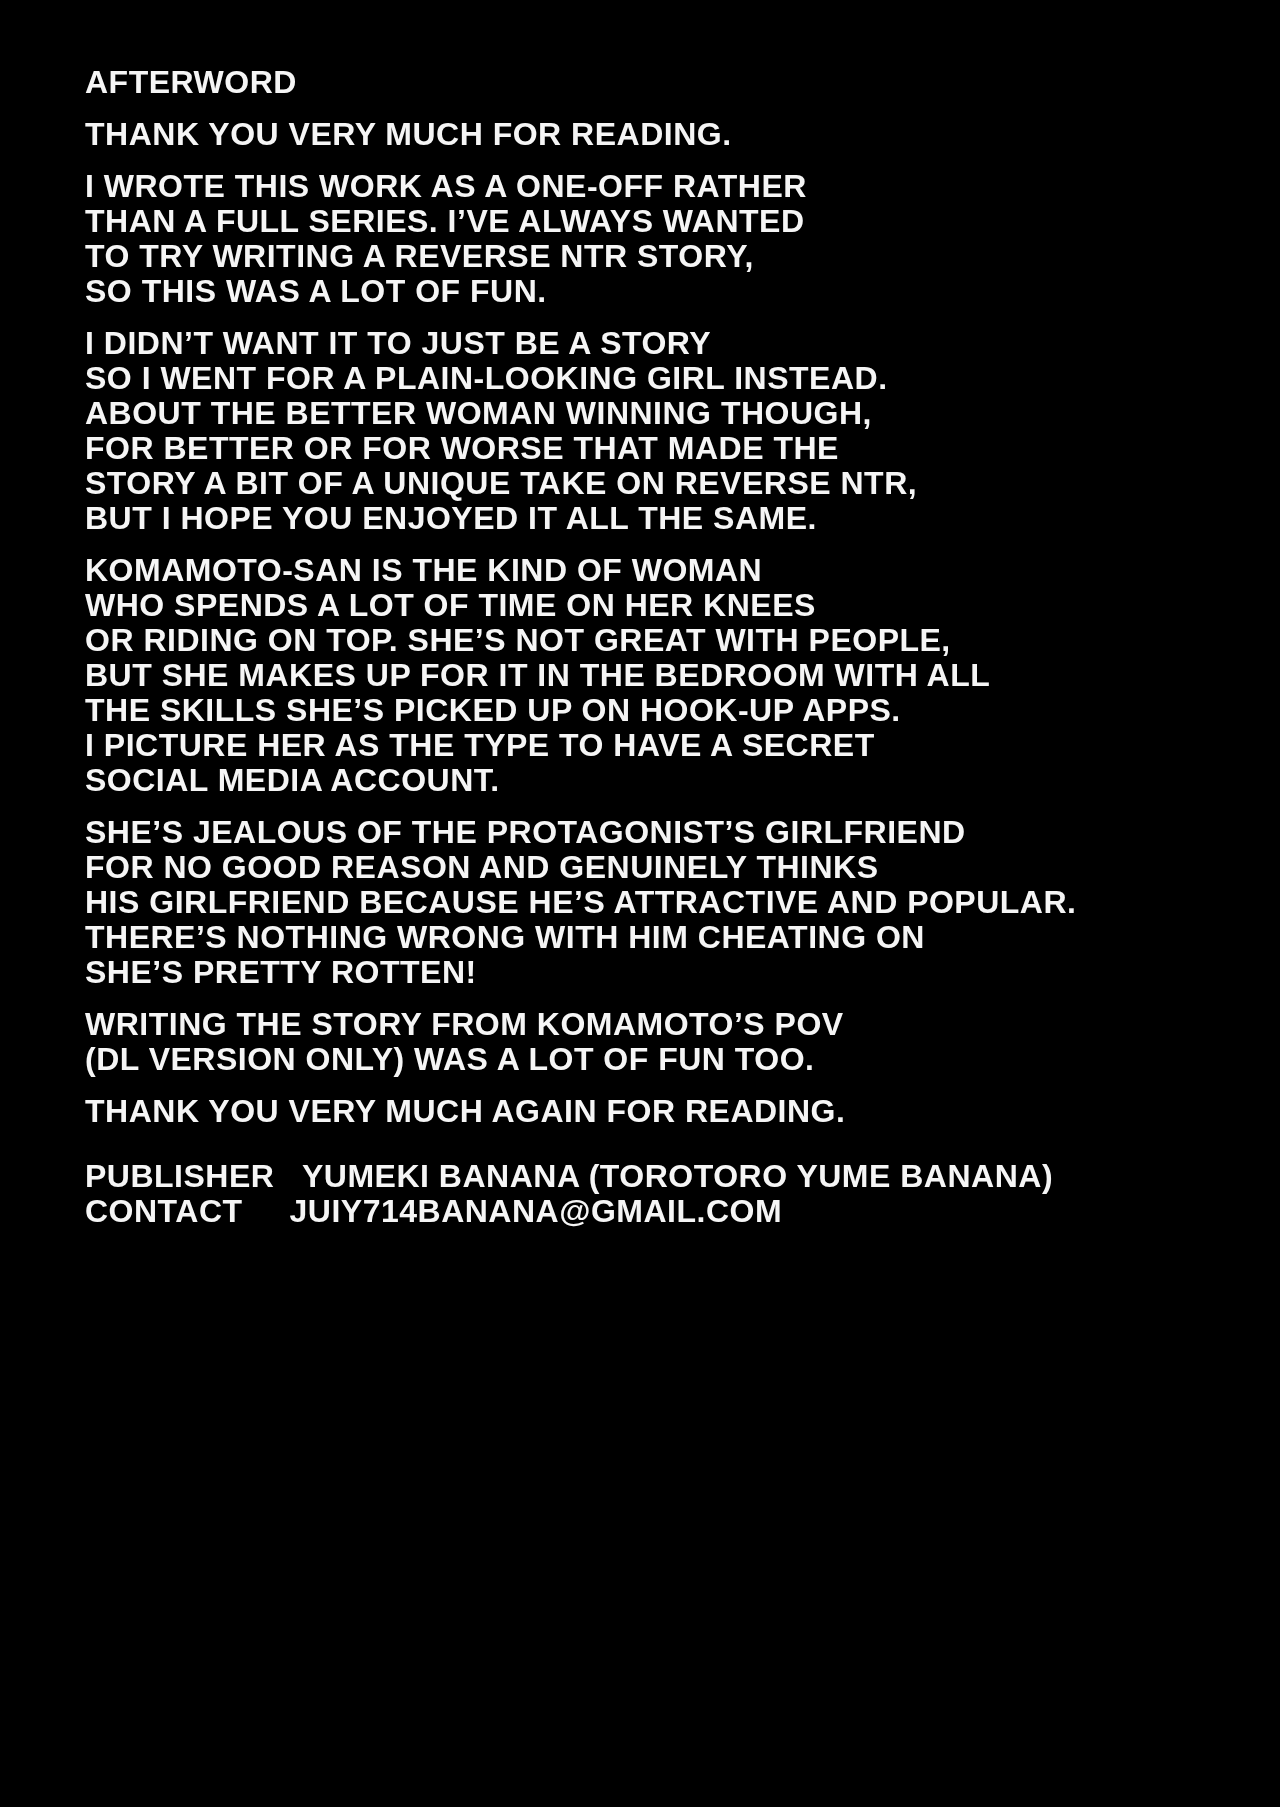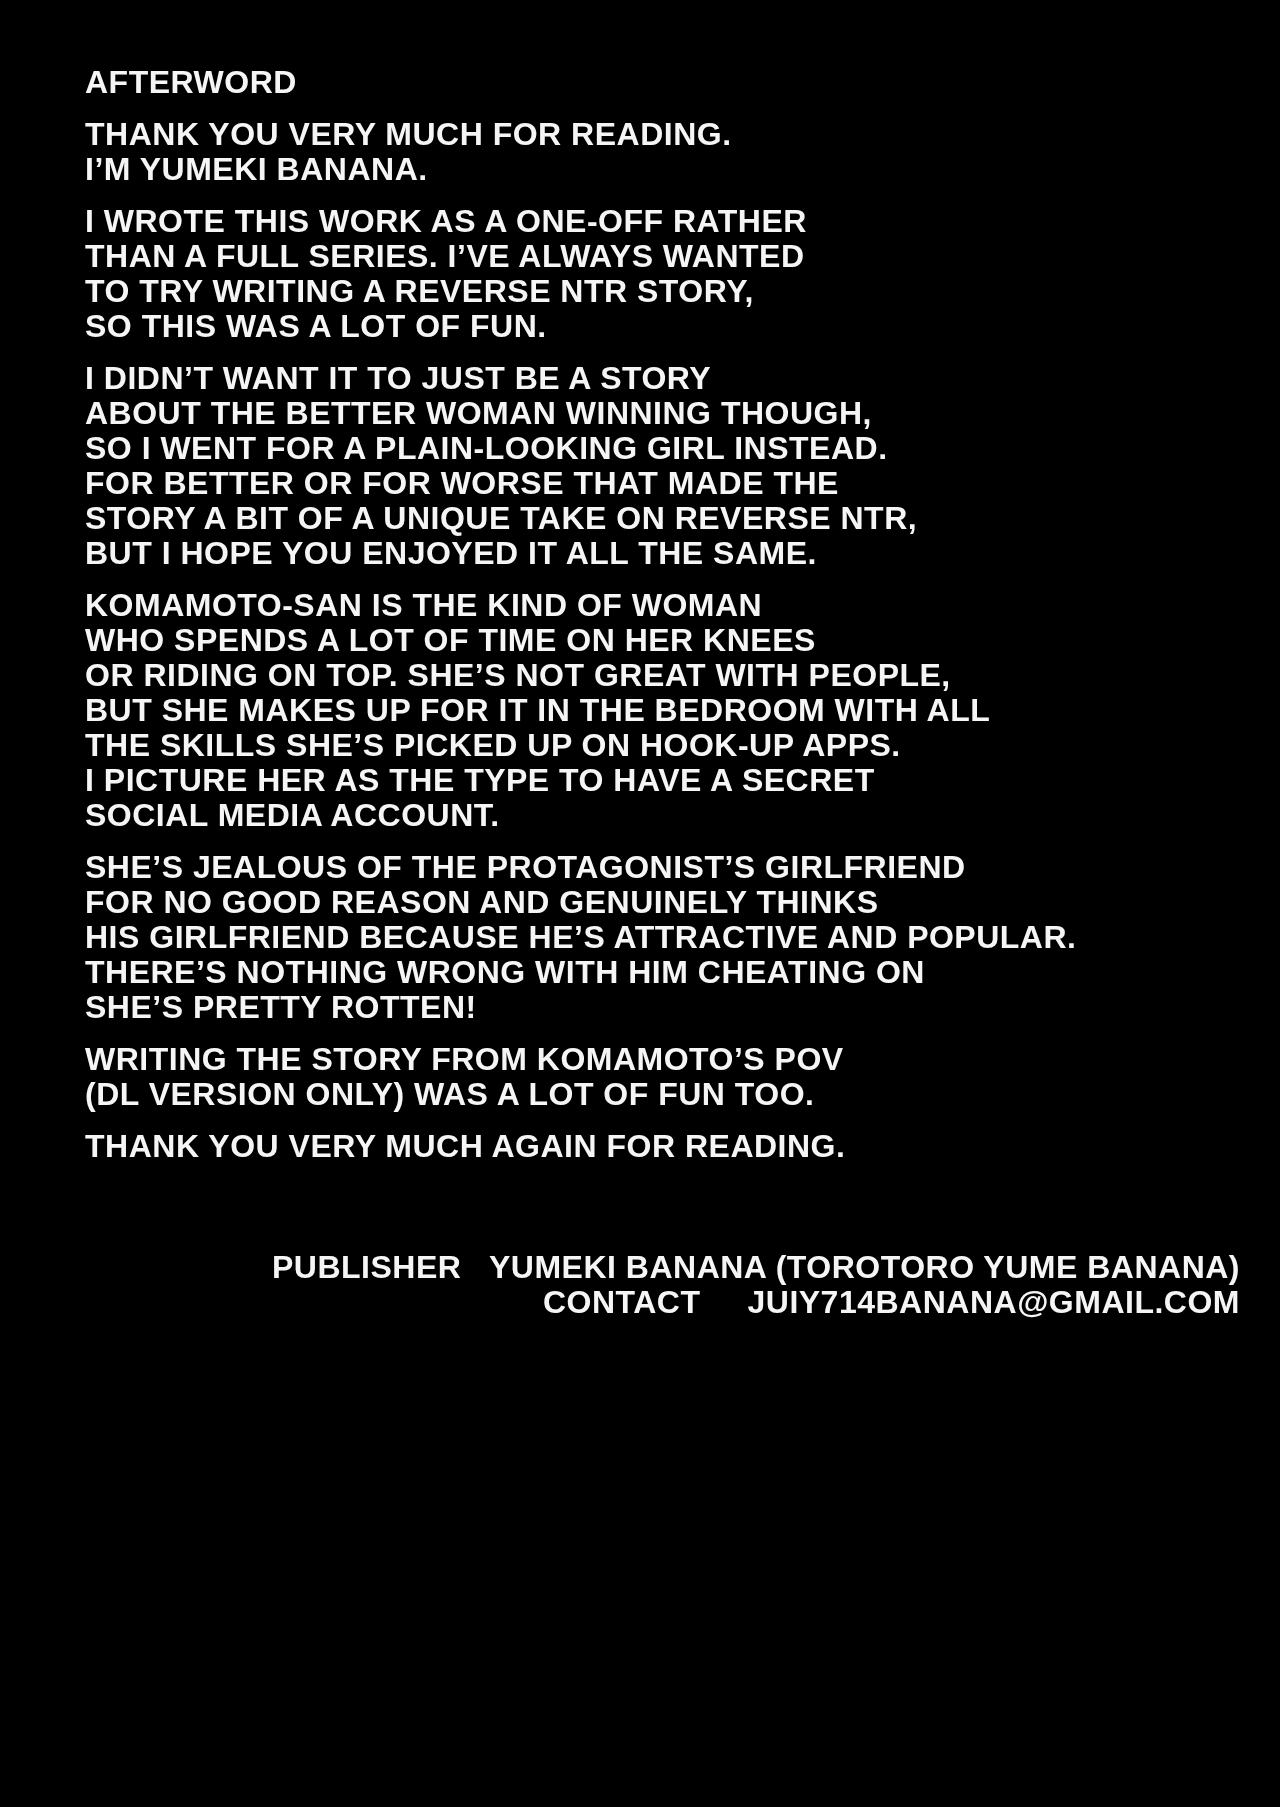--- a/index.html
+++ b/index.html
@@ -28,45 +28,44 @@
     display: flex;
     flex-direction: column;
   }
   .line {
     white-space: pre-wrap;
     font-size: inherit;
     font-weight: inherit;
   }
   .title { margin: 0; }
   .para { margin-top: 17px; }
-  .para.gap-xl { margin-top: 86px; text-align: right; }
+  .para.gap-xl { margin-top: 30px; }
 </style>
 </head>
 <body>
 
 <main class="page">
 
   <h1 class="line title">AFTERWORD</h1>
 
   <section class="para">
     <div class="line">THANK YOU VERY MUCH FOR READING.</div>
-    <div class="line">I’M YUMEKI BANANA.</div>
   </section>
 
   <section class="para">
     <div class="line">I WROTE THIS WORK AS A ONE-OFF RATHER</div>
     <div class="line">THAN A FULL SERIES. I’VE ALWAYS WANTED</div>
     <div class="line">TO TRY WRITING A REVERSE NTR STORY,</div>
     <div class="line">SO THIS WAS A LOT OF FUN.</div>
   </section>
 
   <section class="para">
     <div class="line">I DIDN’T WANT IT TO JUST BE A STORY</div>
+    <div class="line">SO I WENT FOR A PLAIN-LOOKING GIRL INSTEAD.</div>
     <div class="line">ABOUT THE BETTER WOMAN WINNING THOUGH,</div>
-    <div class="line">SO I WENT FOR A PLAIN-LOOKING GIRL INSTEAD.</div>
     <div class="line">FOR BETTER OR FOR WORSE THAT MADE THE</div>
     <div class="line">STORY A BIT OF A UNIQUE TAKE ON REVERSE NTR,</div>
     <div class="line">BUT I HOPE YOU ENJOYED IT ALL THE SAME.</div>
   </section>
 
   <section class="para">
     <div class="line">KOMAMOTO-SAN IS THE KIND OF WOMAN</div>
     <div class="line">WHO SPENDS A LOT OF TIME ON HER KNEES</div>
     <div class="line">OR RIDING ON TOP. SHE’S NOT GREAT WITH PEOPLE,</div>
     <div class="line">BUT SHE MAKES UP FOR IT IN THE BEDROOM WITH ALL</div>

